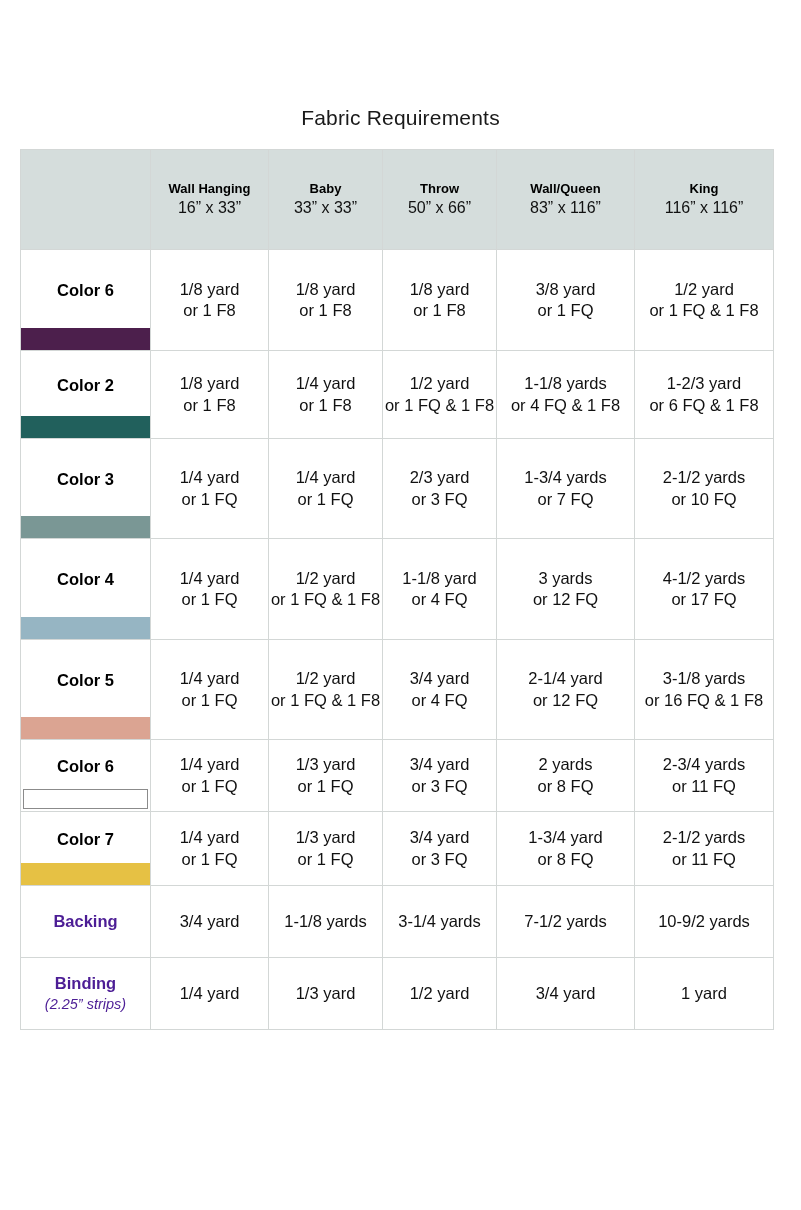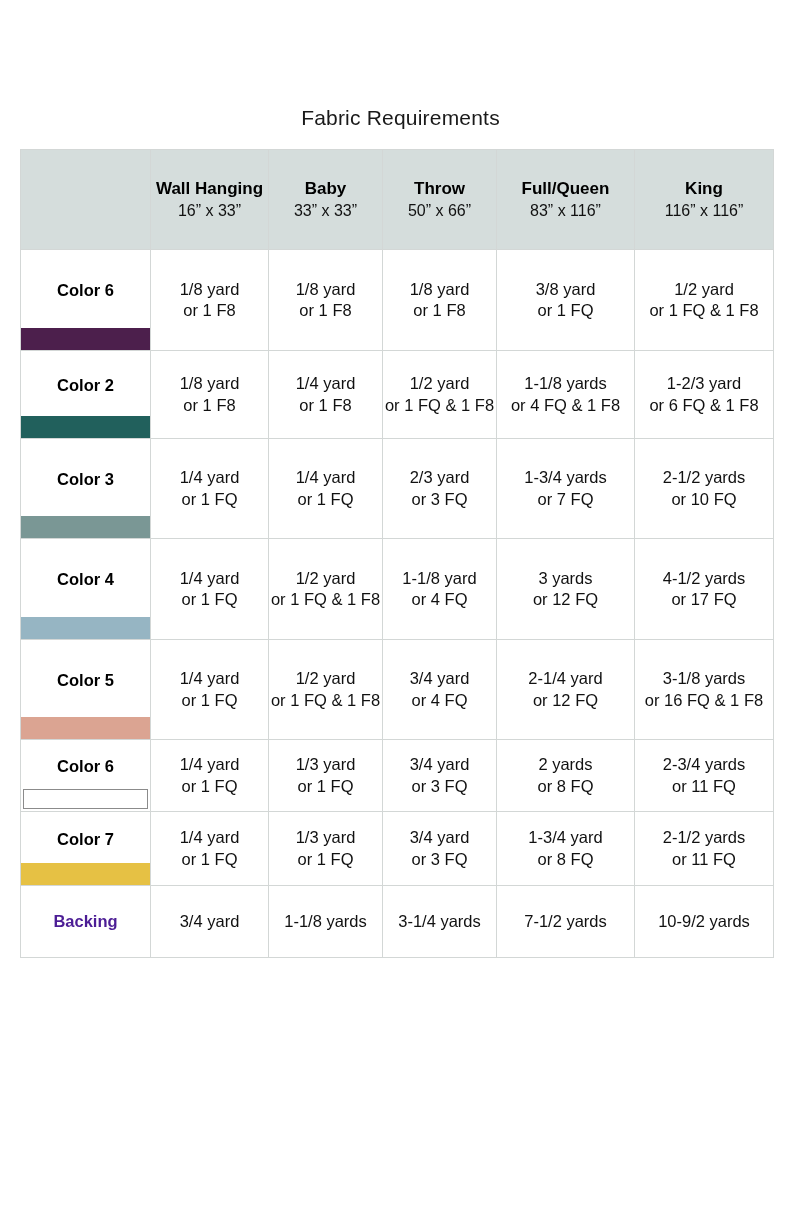--- a/index.html
+++ b/index.html
@@ -54,21 +54,21 @@
   col.c-size5 { width: 139px; }
 
   thead th {
     background: #d5dddc;
     height: 99px;
     padding: 4px 6px;
     font-weight: 400;
   }
   .hdr-name {
     display: block;
-    font-size: 17px;
+    font-size: 13px;
     font-weight: bold;
     line-height: 1.22;
     color: #000;
   }
   .hdr-dim {
     display: block;
     font-size: 16px;
     font-weight: 400;
     line-height: 1.22;
     color: #111;
@@ -160,21 +160,21 @@
         </th>
         <th>
           <span class="hdr-name">Baby</span>
           <span class="hdr-dim">33” x 33”</span>
         </th>
         <th>
           <span class="hdr-name">Throw</span>
           <span class="hdr-dim">50” x 66”</span>
         </th>
         <th>
-          <span class="hdr-name">Full/Queen</span>
+          <span class="hdr-name">Wall/Queen</span>
           <span class="hdr-dim">83” x 116”</span>
         </th>
         <th>
           <span class="hdr-name">King</span>
           <span class="hdr-dim">116” x 116”</span>
         </th>
       </tr>
     </thead>
     <tbody id="table-body">
         <tr class="r-h1">
@@ -353,16 +353,39 @@
           <td>
             <span class="cell-text">3-1/4 yards</span>
           </td>
           <td>
             <span class="cell-text">7-1/2 yards</span>
           </td>
           <td>
             <span class="cell-text">10-9/2 yards</span>
           </td>
         </tr>
+        <tr class="r-plain">
+          <td class="plainlabel">
+            <div class="rowlabel-inner" style="padding-bottom: 0px;">
+              <span class="rowlabel-text">Binding</span>
+              <span class="rowlabel-sub">(2.25” strips)</span>
+            </div>
+          </td>
+          <td>
+            <span class="cell-text">1/4 yard</span>
+          </td>
+          <td>
+            <span class="cell-text">1/3 yard</span>
+          </td>
+          <td>
+            <span class="cell-text">1/2 yard</span>
+          </td>
+          <td>
+            <span class="cell-text">3/4 yard</span>
+          </td>
+          <td>
+            <span class="cell-text">1 yard</span>
+          </td>
+        </tr>
       </tbody>
   </table>
 
 </div>
 
 </body></html>

